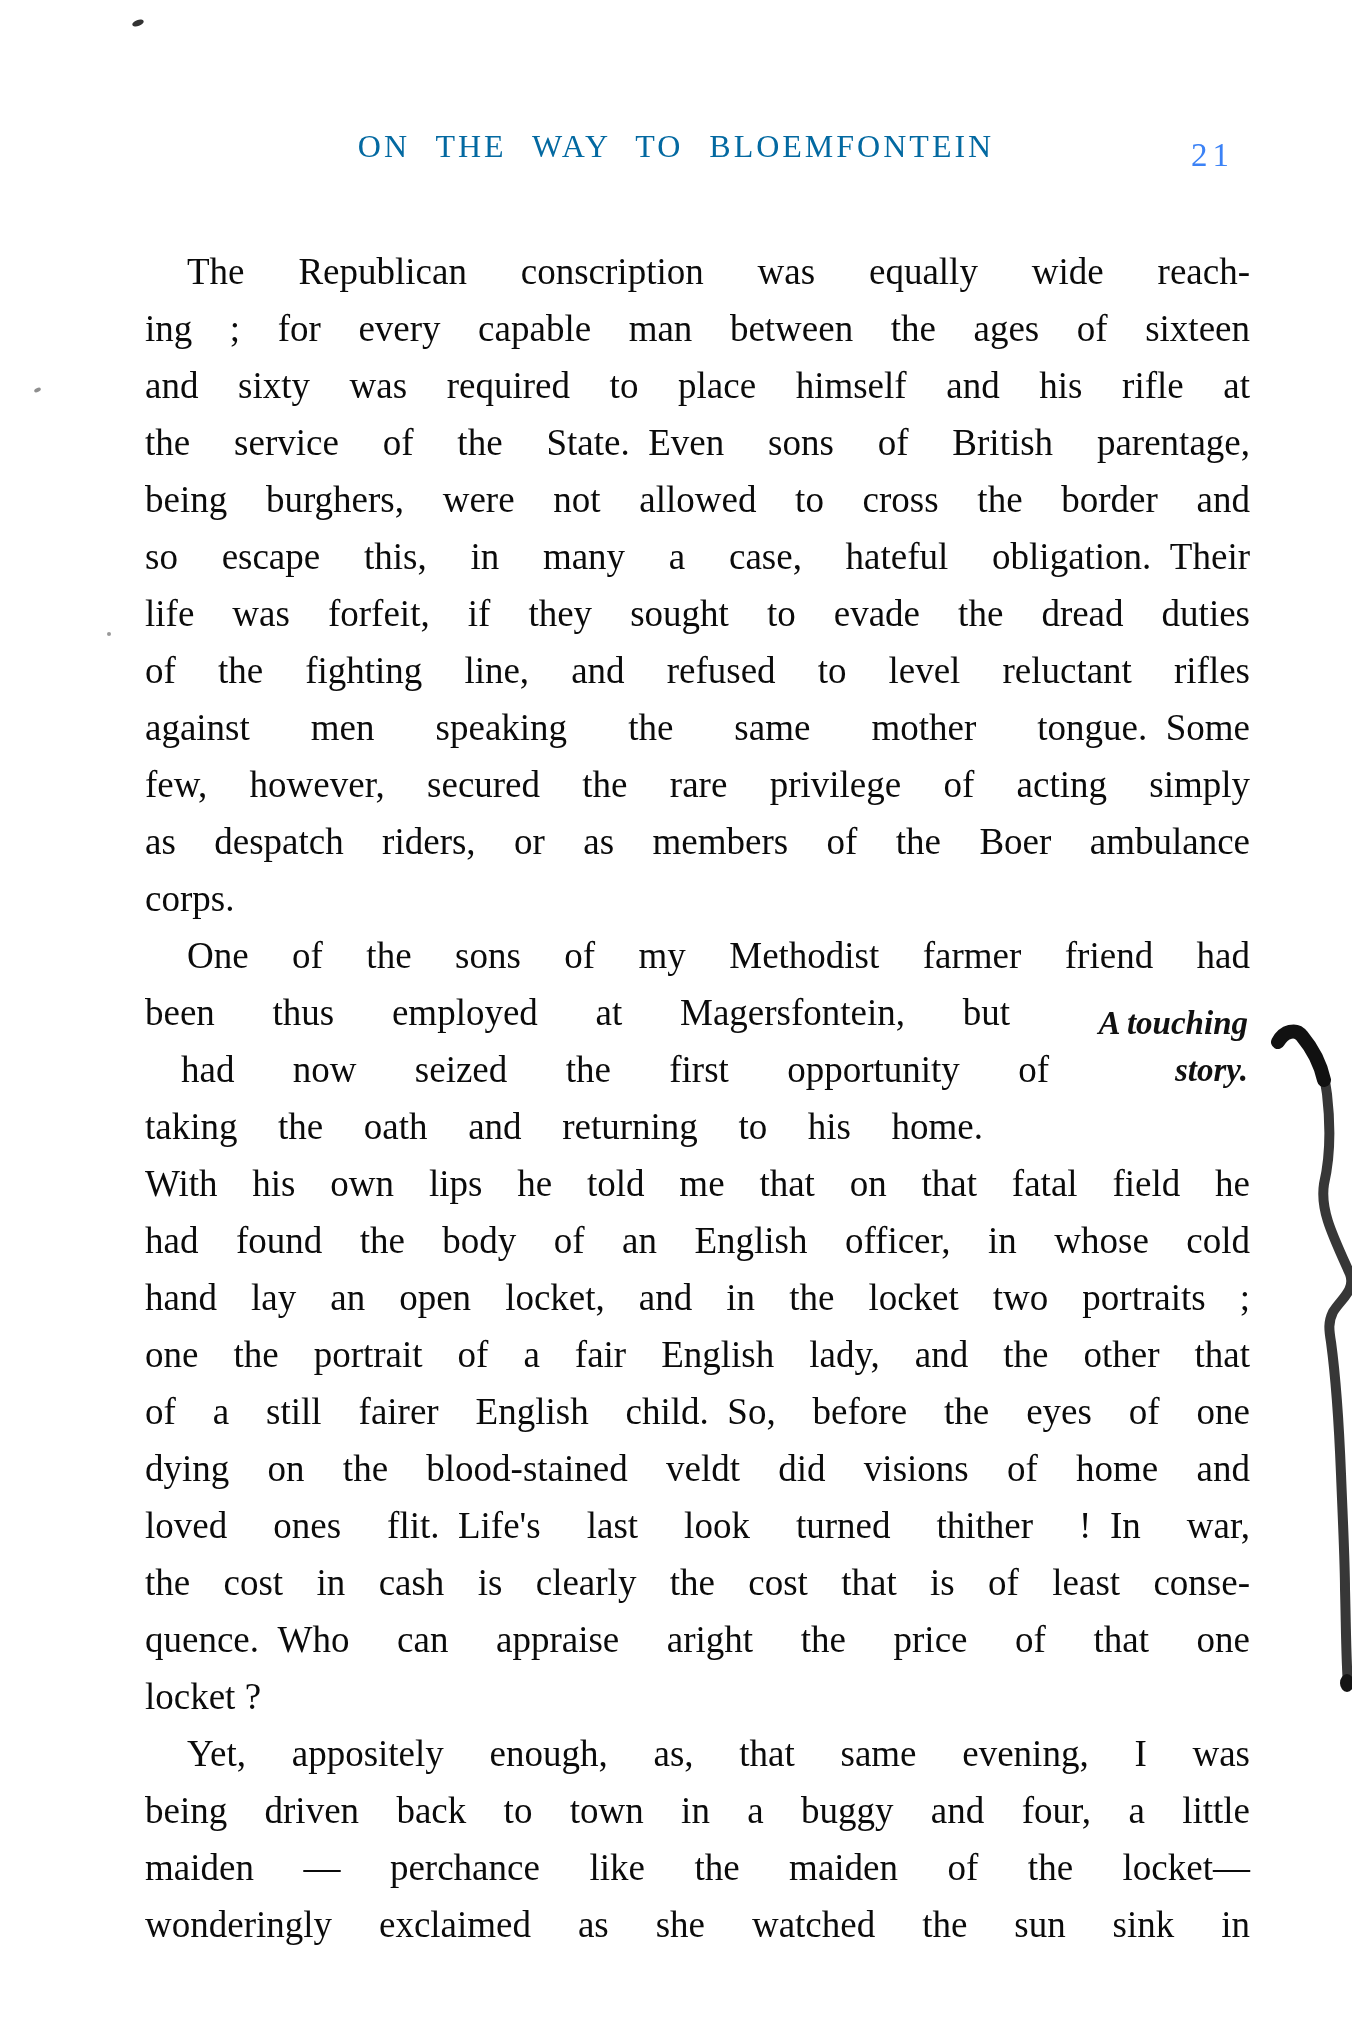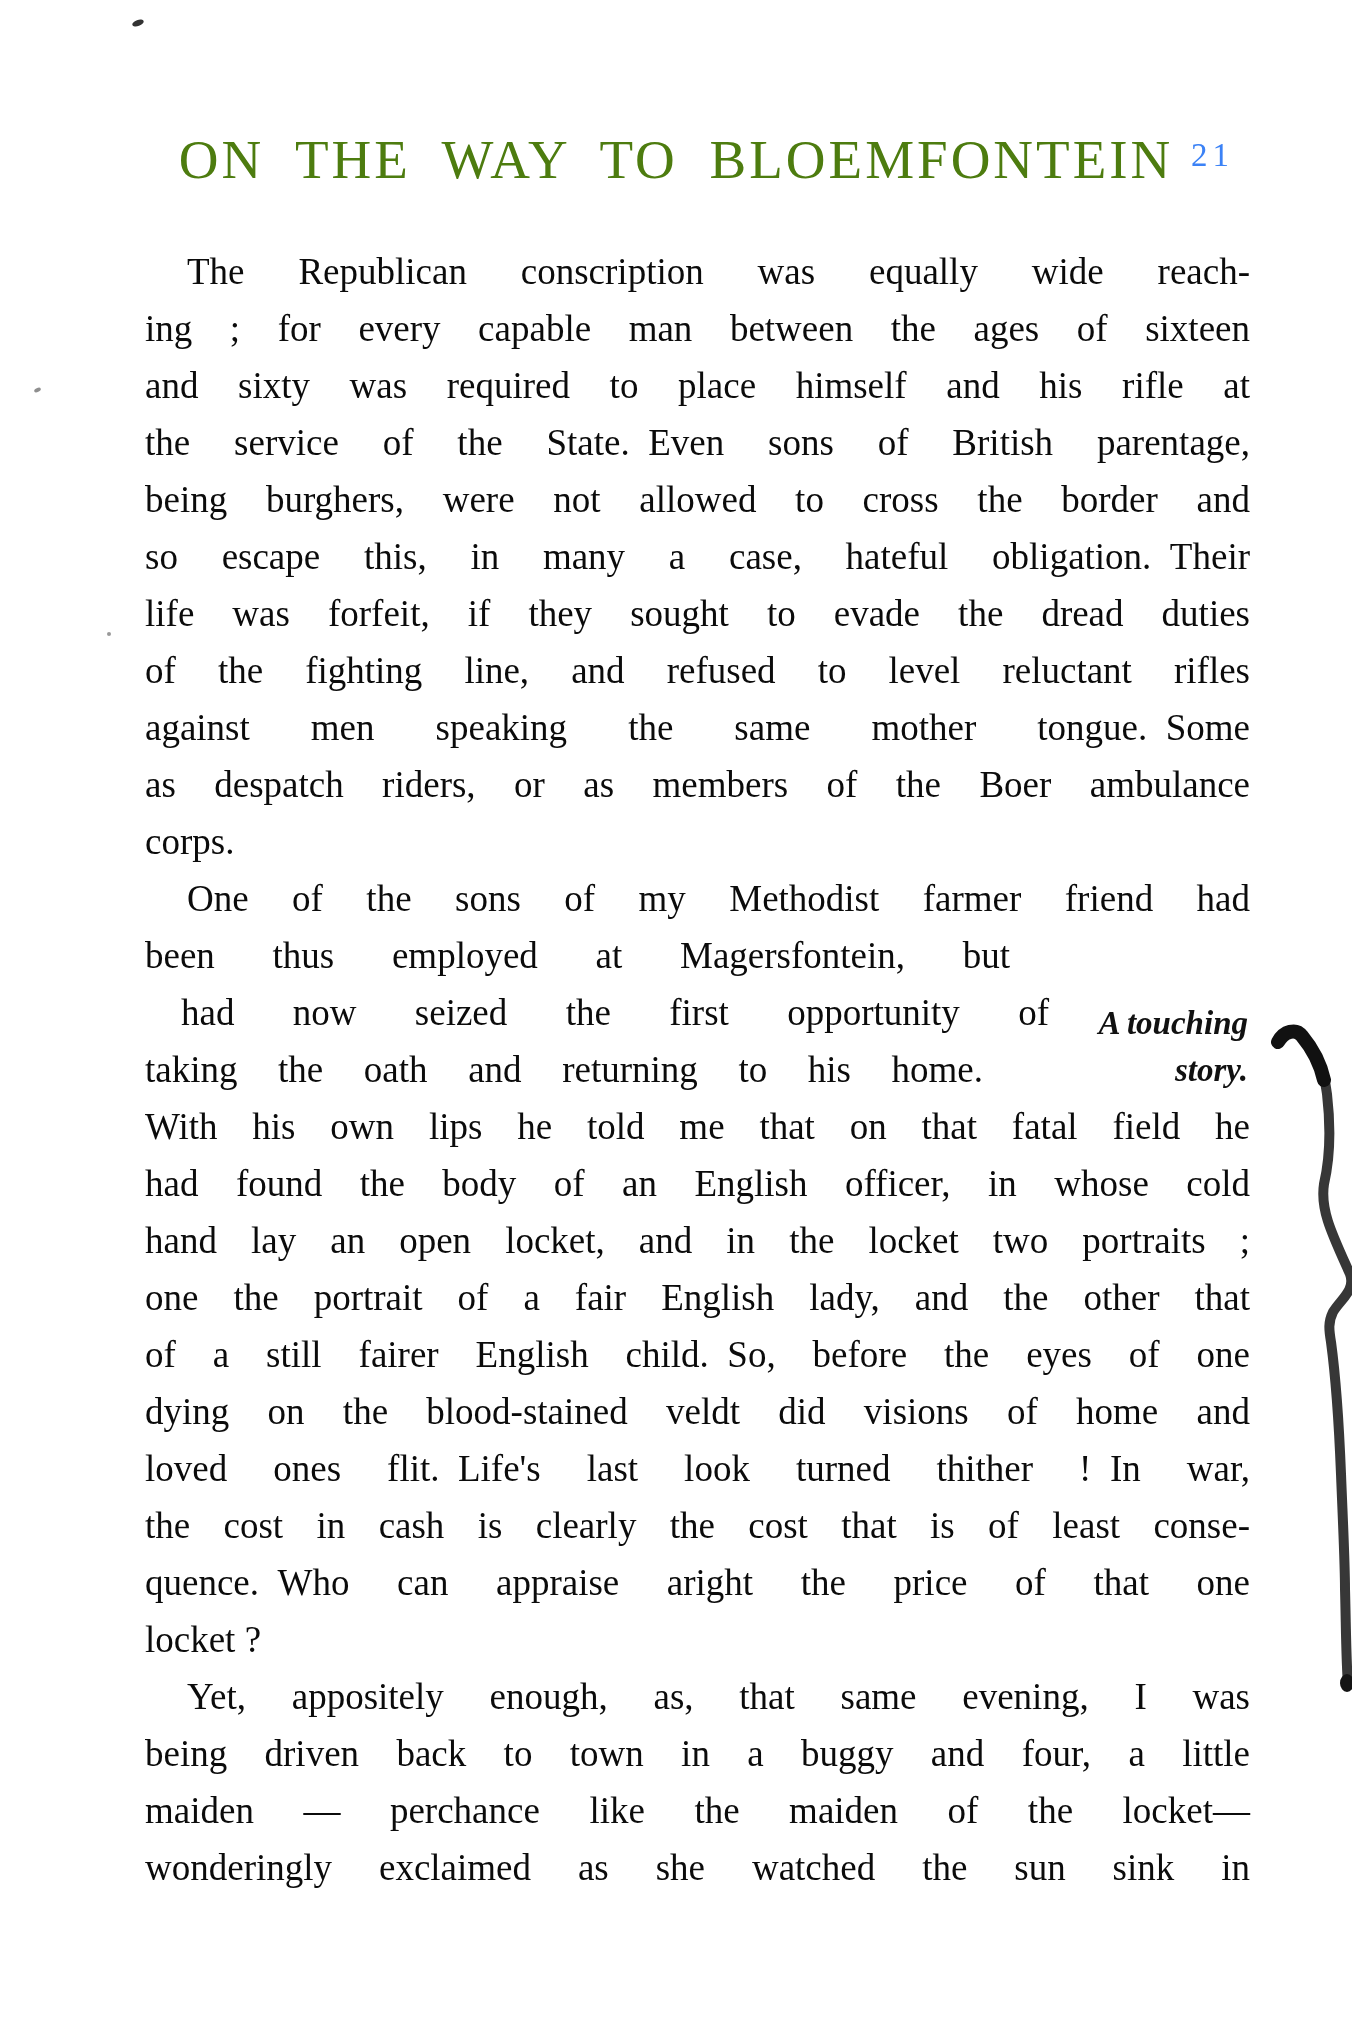--- a/index.html
+++ b/index.html
@@ -8,22 +8,22 @@
     background:#ffffff;overflow:hidden;
     font-family:"Liberation Serif", serif;
     color:#0a0a0a;
   }
   .page{position:absolute;inset:0;}
   
   .header{position:absolute;left:0;top:128px;width:1352px;height:60px;}
   .header-title{
     position:absolute;left:50%;transform:translateX(-50%);
     top:0;white-space:nowrap;
-    font-size:55px;letter-spacing:3px;word-spacing:15px;
-    font-weight:400;color:#4d7c0f;text-align:right;
+    font-size:32px;letter-spacing:3px;word-spacing:15px;
+    font-weight:400;color:#0369a1;text-align:right;
   }
   .page-number{
     position:absolute;left:1191px;top:9px;
     font-size:33px;letter-spacing:5px;color:#3b82f6;
   }
   
   .body-block{position:absolute;left:145px;top:243px;width:1105px;}
   .line{
     height:57px;line-height:57px;font-size:37px;
     white-space:nowrap;
@@ -63,20 +63,21 @@
 
     <div class="line ind">The Republican conscription was equally wide reach-</div>
     <div class="line">ing ; for every capable man between the ages of sixteen</div>
     <div class="line">and sixty was required to place himself and his rifle at</div>
     <div class="line">the service of the State. Even sons of British parentage,</div>
     <div class="line">being burghers, were not allowed to cross the border and</div>
     <div class="line">so escape this, in many a case, hateful obligation. Their</div>
     <div class="line">life was forfeit, if they sought to evade the dread duties</div>
     <div class="line">of the fighting line, and refused to level reluctant rifles</div>
     <div class="line">against men speaking the same mother tongue. Some</div>
+    <div class="line">few, however, secured the rare privilege of acting simply</div>
     <div class="line">as despatch riders, or as members of the Boer ambulance</div>
     <div class="line endp">corps.</div>
 
     <div class="line ind">One of the sons of my Methodist farmer friend had</div>
     <div class="line short1">been thus employed at Magersfontein, but</div>
     <div class="line short2">had now seized the first opportunity of</div>
     <div class="line short3">taking the oath and returning to his home.</div>
     <div class="line">With his own lips he told me that on that fatal field he</div>
     <div class="line">had found the body of an English officer, in whose cold</div>
     <div class="line">hand lay an open locket, and in the locket two portraits ;</div>

